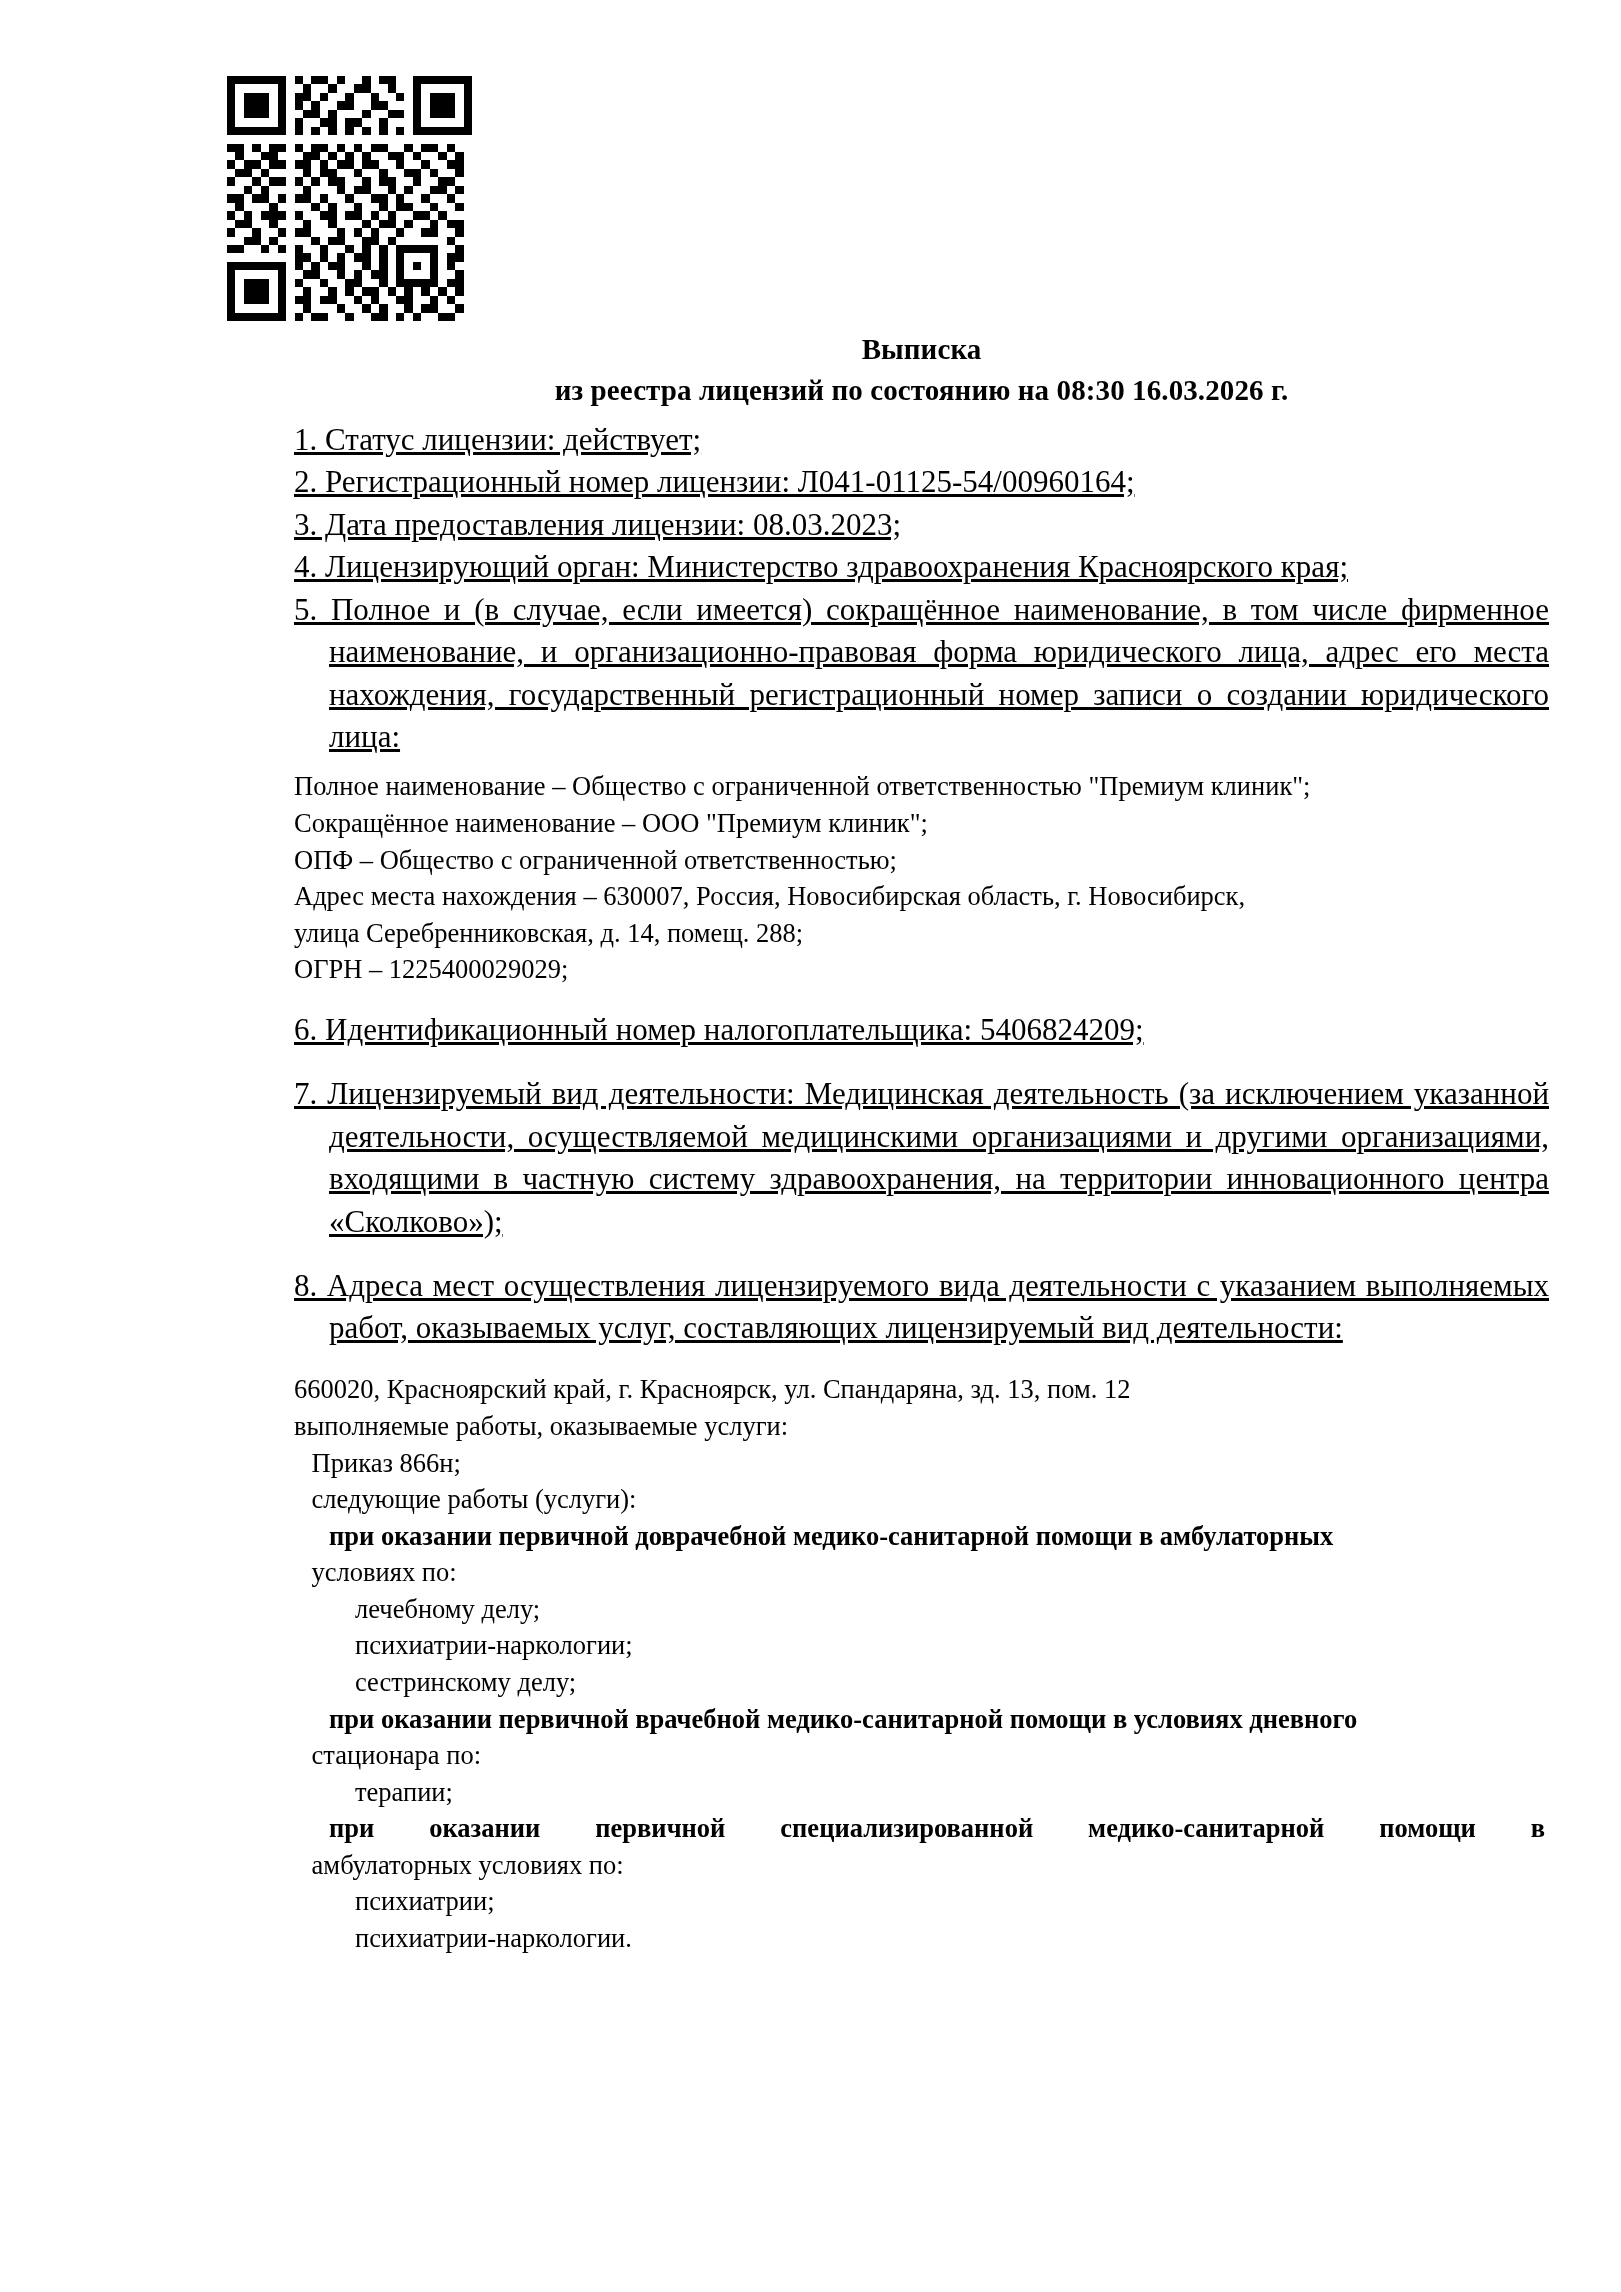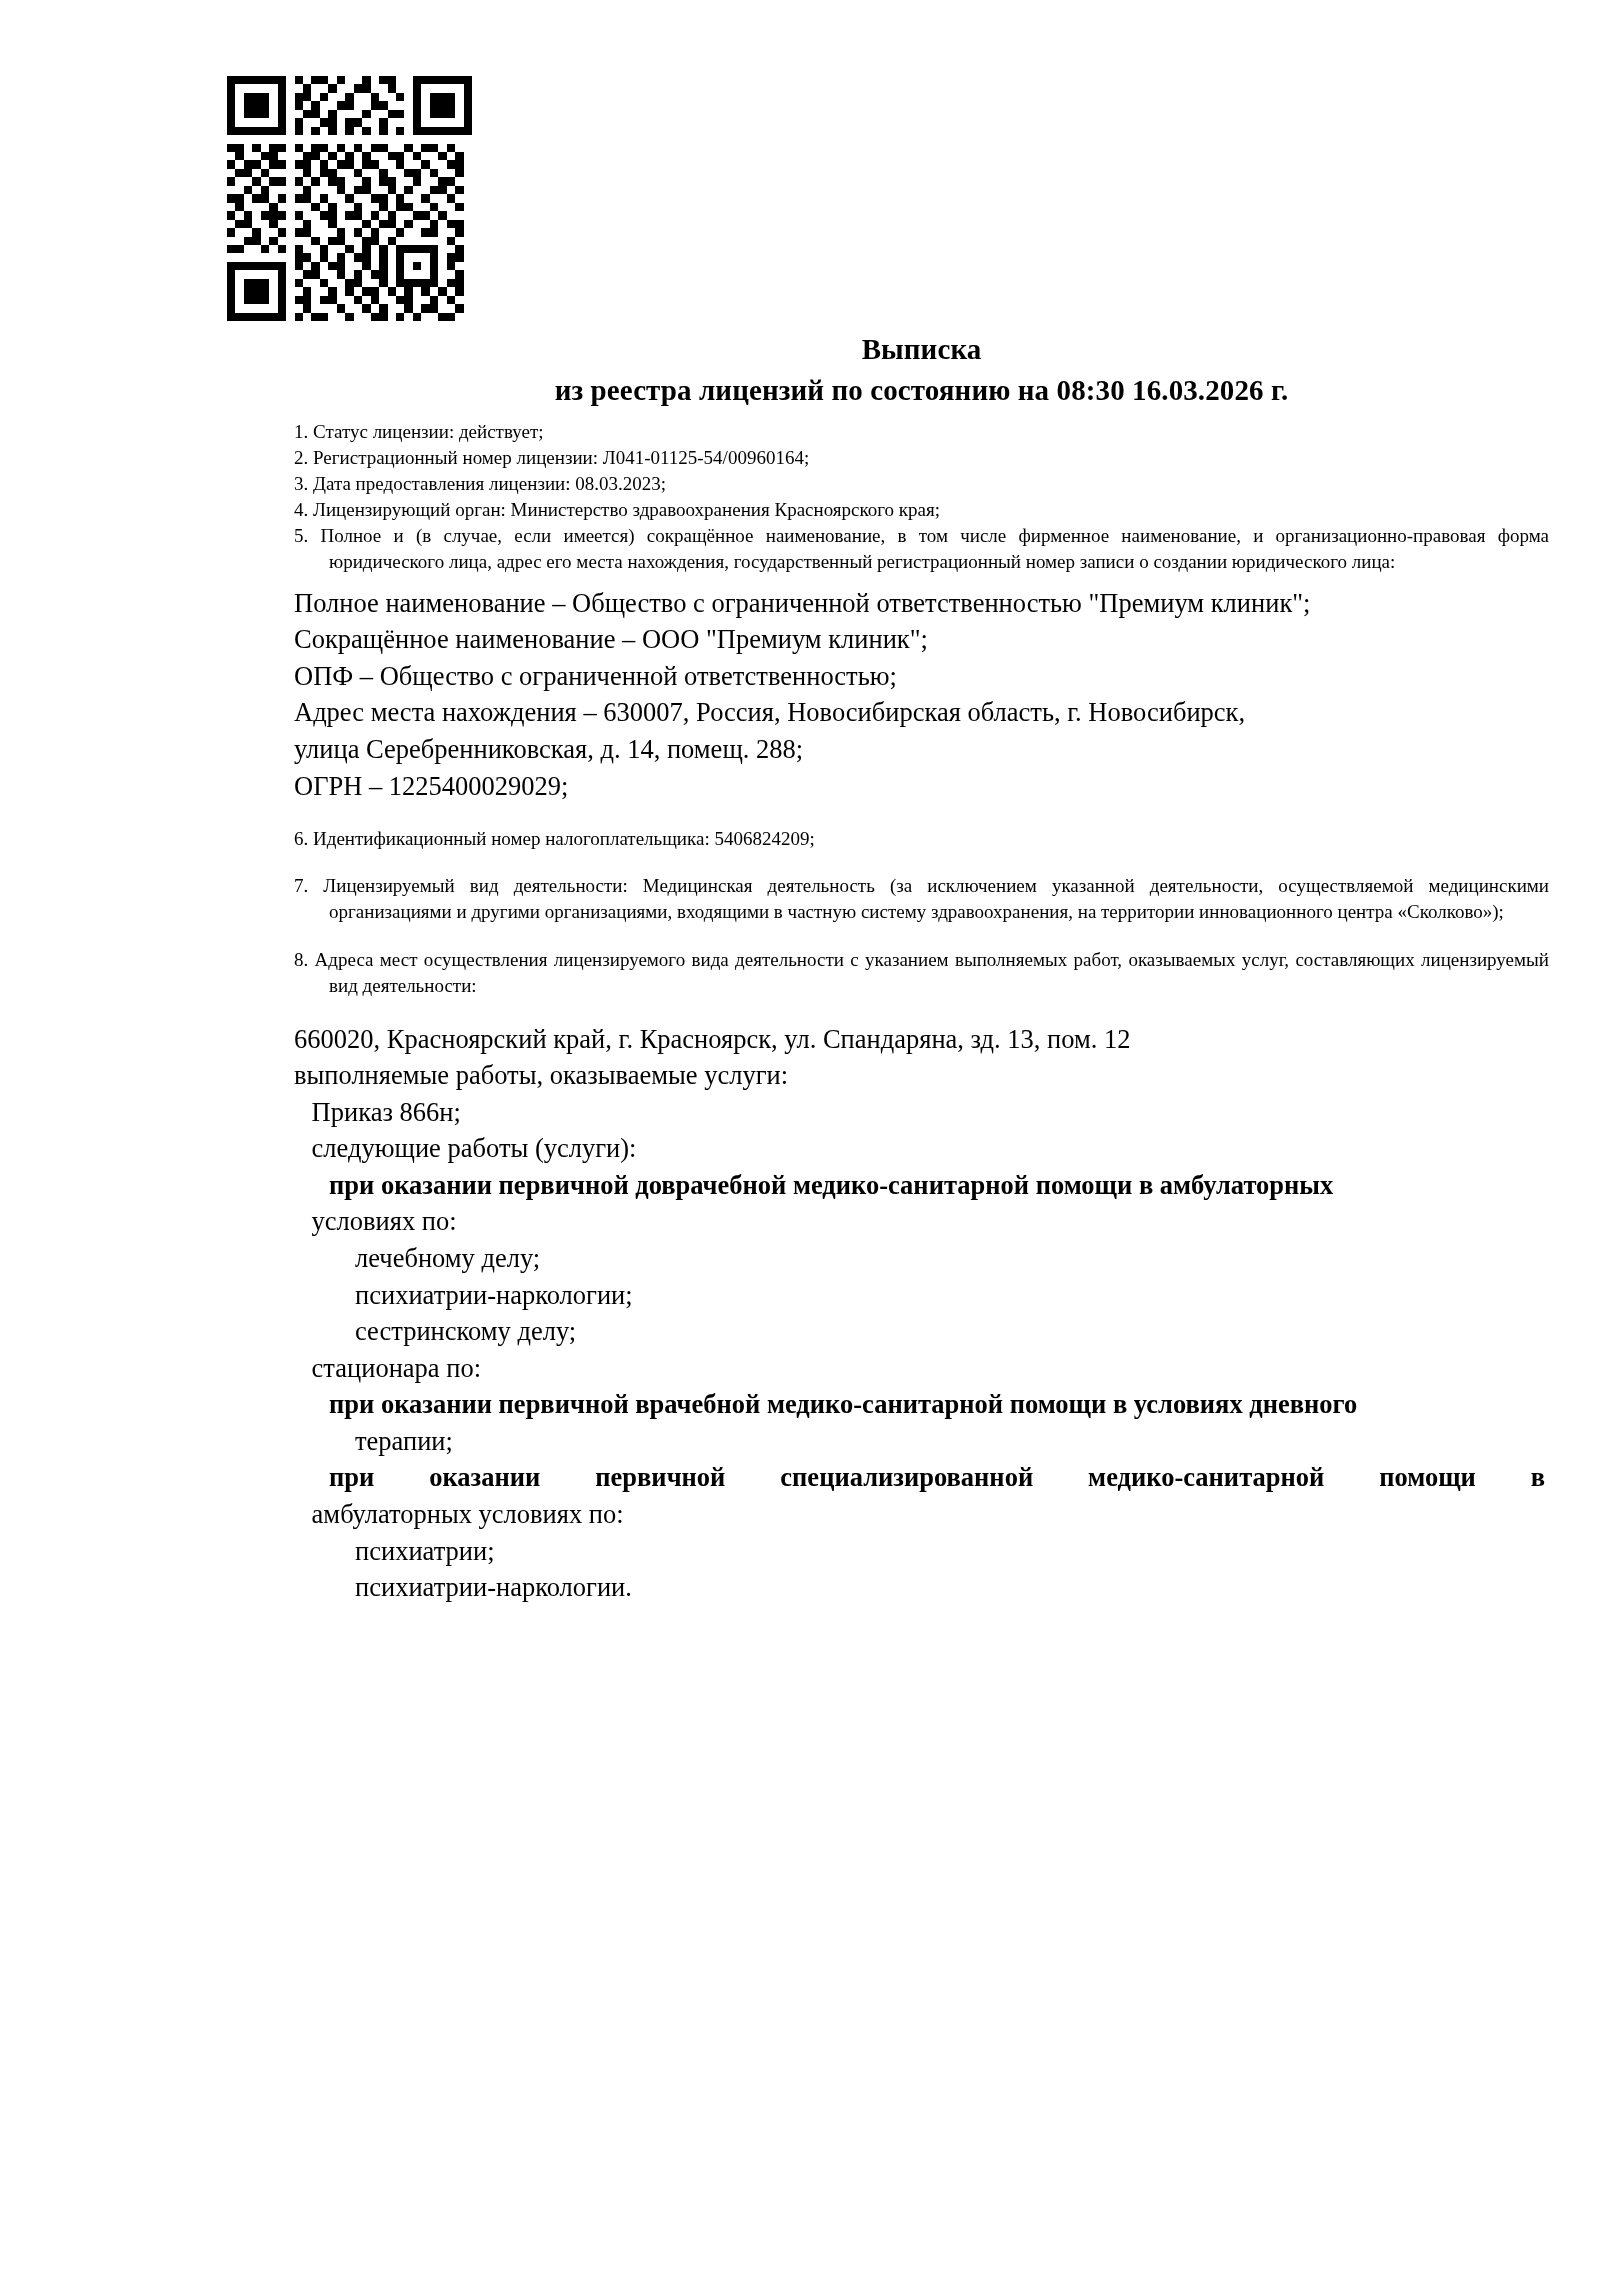--- a/index.html
+++ b/index.html
@@ -51,25 +51,26 @@
   .title2 {
     text-align: center;
     font-weight: bold;
     font-size: 29px;
     line-height: 1.28;
     margin: 0 0 9.8px 0;
     letter-spacing: 0.1px;
   }
   
   .item {
-    font-size: 19px;
+    font-size: 31px;
     line-height: 1.37;
     margin: 0;
     padding-left: 35px;
     text-indent: -35px;
+    text-decoration: underline;
   }
   .gap-s { height: 9.8px; }
   .gap-m { height: 21.6px; }
 
   .plain { font-size: 26.5px; line-height: 1.38; margin: 0; }
   .ind1 { padding-left: 17.6px; }
   .ind2 { padding-left: 35px; font-weight: bold; }
   .ind3 { padding-left: 61px; }
   .justify {
     text-align: justify;
@@ -366,22 +367,22 @@
     <p class="plain">выполняемые работы, оказываемые услуги:</p>
     <p class="plain ind1">Приказ 866н;</p>
     <p class="plain ind1">следующие работы (услуги):</p>
 
     <p class="plain ind2">при оказании первичной доврачебной медико-санитарной помощи в амбулаторных</p>
     <p class="plain ind1">условиях по:</p>
     <p class="plain ind3">лечебному делу;</p>
     <p class="plain ind3">психиатрии-наркологии;</p>
     <p class="plain ind3">сестринскому делу;</p>
 
+    <p class="plain ind2">при оказании первичной врачебной медико-санитарной помощи в условиях дневного</p>
     <p class="plain ind1">стационара по:</p>
-    <p class="plain ind2">при оказании первичной врачебной медико-санитарной помощи в условиях дневного</p>
     <p class="plain ind3">терапии;</p>
 
     <p class="plain ind2" style="text-align:justify; text-align-last:justify; padding-right:3.9px;">при оказании первичной специализированной медико-санитарной помощи в</p>
     <p class="plain ind1">амбулаторных условиях по:</p>
     <p class="plain ind3">психиатрии;</p>
     <p class="plain ind3">психиатрии-наркологии.</p>
 
   </div>
 </div>
 

